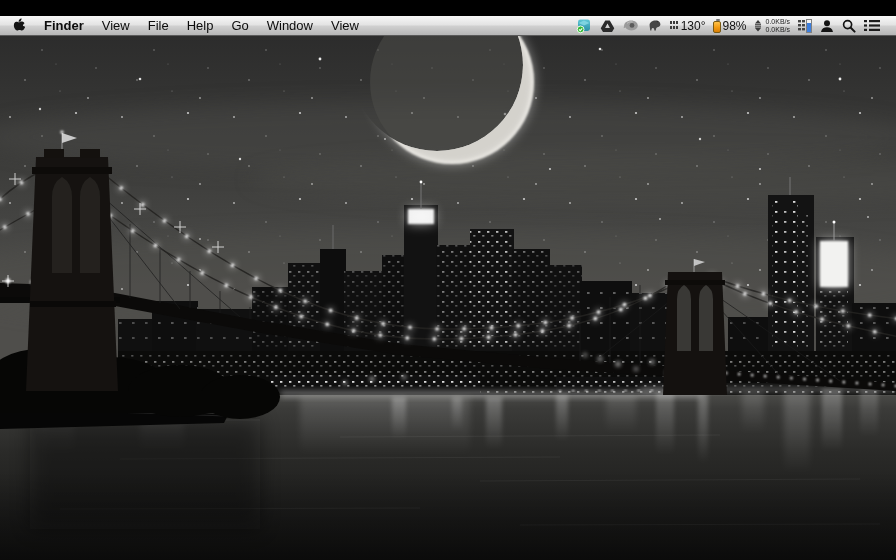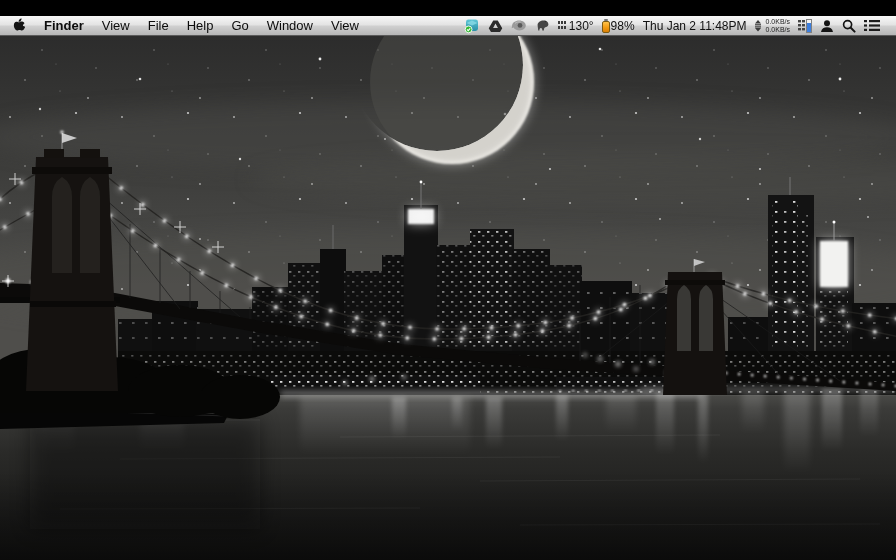--- a/index.html
+++ b/index.html
@@ -116,23 +116,20 @@
           </g>
       </svg>
       <span class="st-text" style="margin-left:3px">130°</span>
     </div>
     <div class="st-item">
       <div class="batt">
           <div class="nub"></div>
           <div class="body"></div>
         </div>
       <span class="st-text" style="margin-left:0">98%</span>
-    </div>
-    <div class="st-item">
-      <span class="st-text">Thu Jan 2 11:48PM</span>
     </div>
     <div class="st-item">
       <svg class="icon16" width="8" height="12" viewBox="0 0 8 12">
         <g fill="#3a3a3a">
             <path d="M4 0 L7 3.5 L1 3.5 Z"></path>
             <rect x="1" y="4.2" width="6" height="1.2"></rect>
         <path d="M4 11.5 L1 8 L7 8 Z"></path>
             <rect x="1" y="6.3" width="6" height="1.2"></rect>
           </g>
       </svg>

